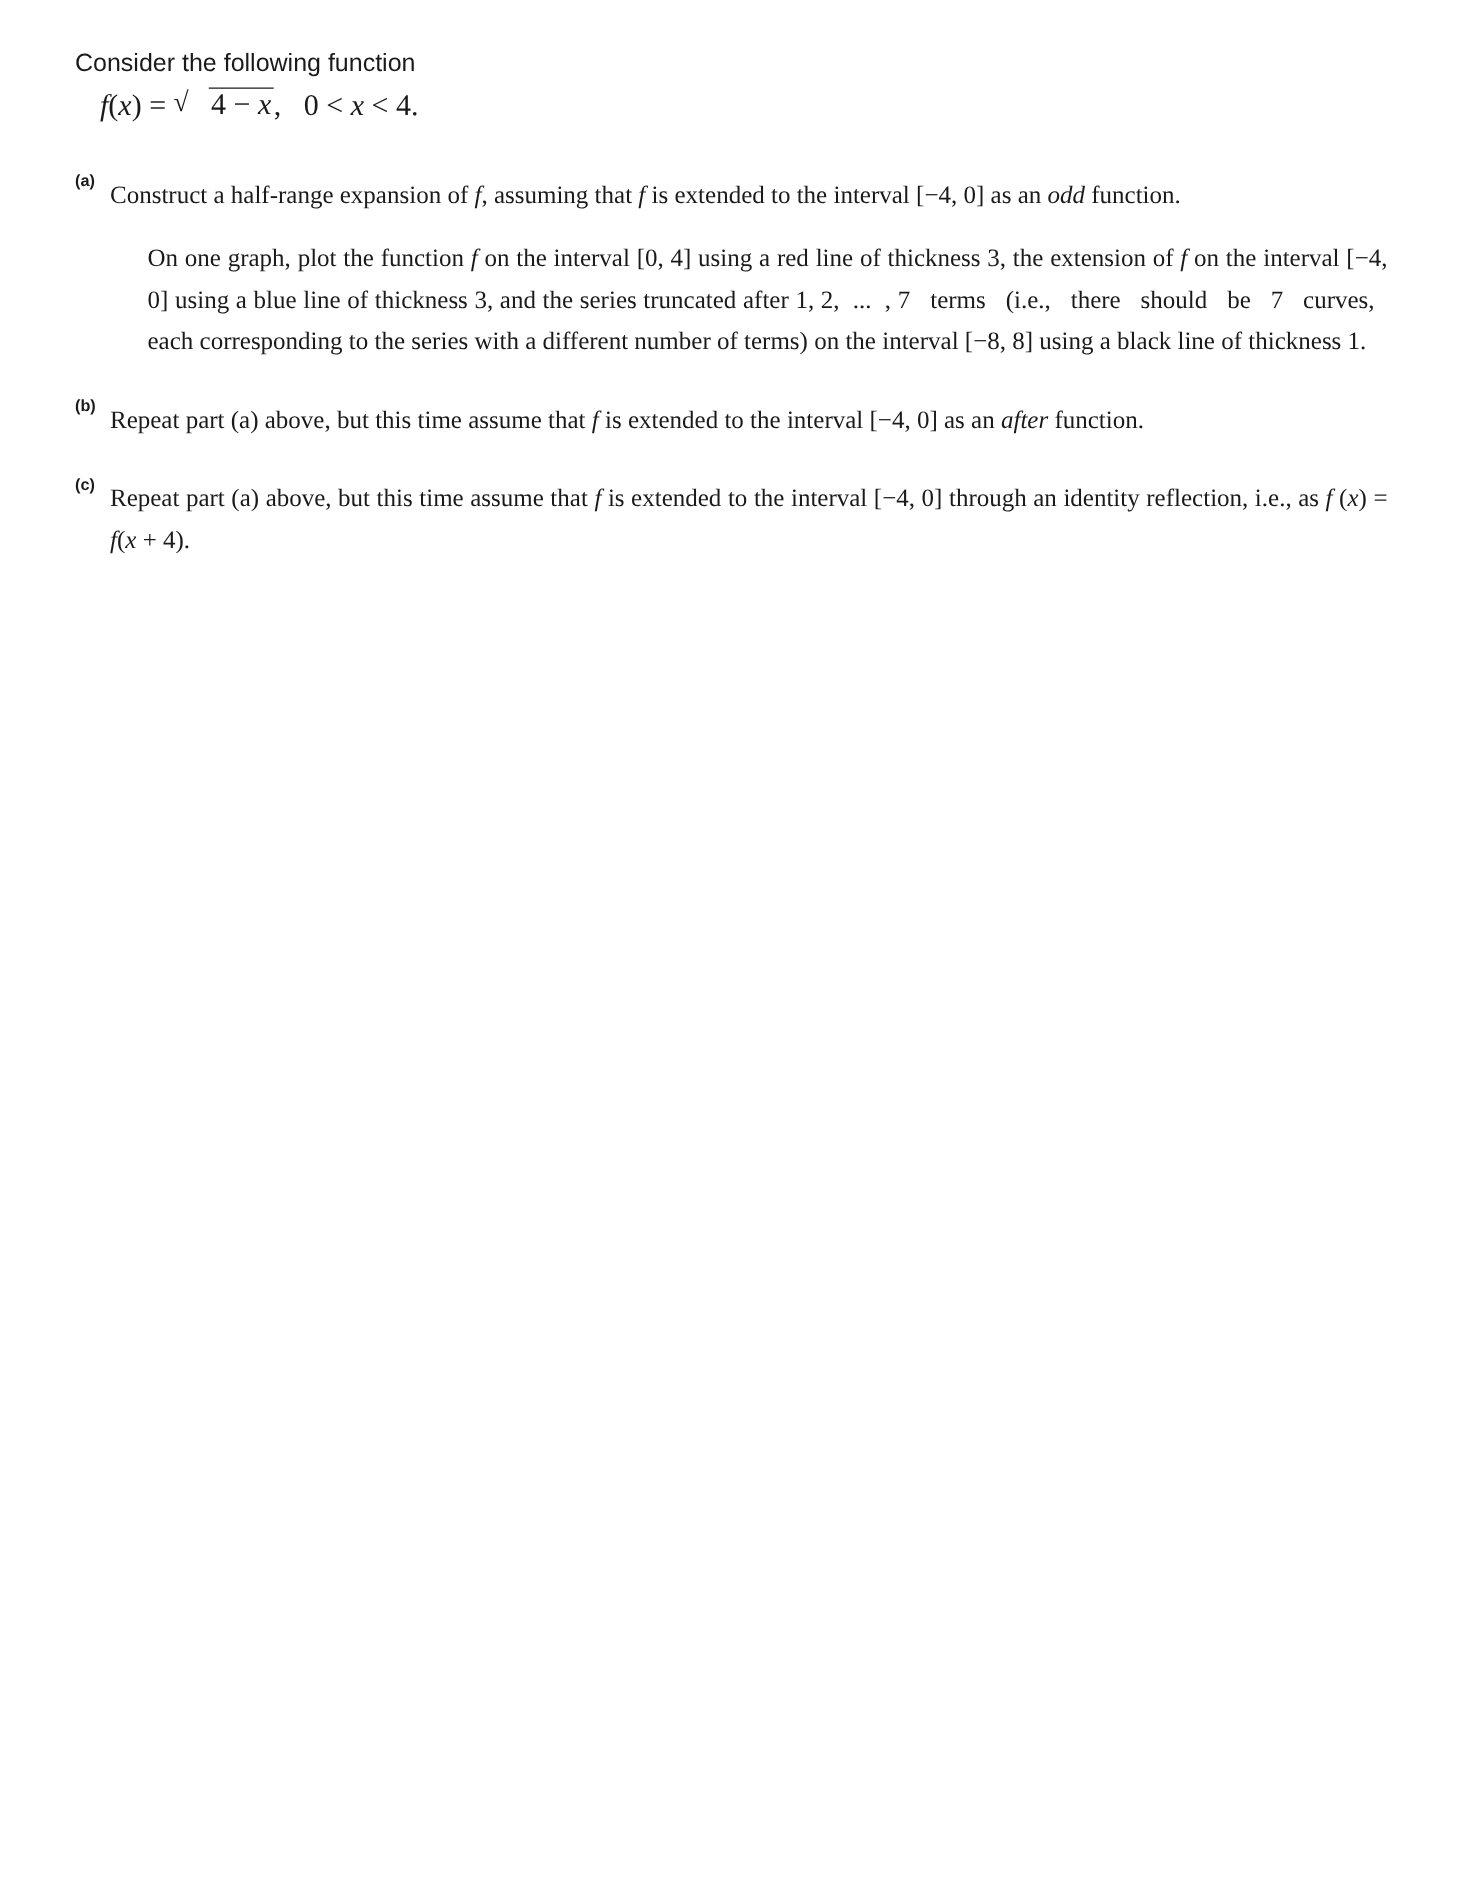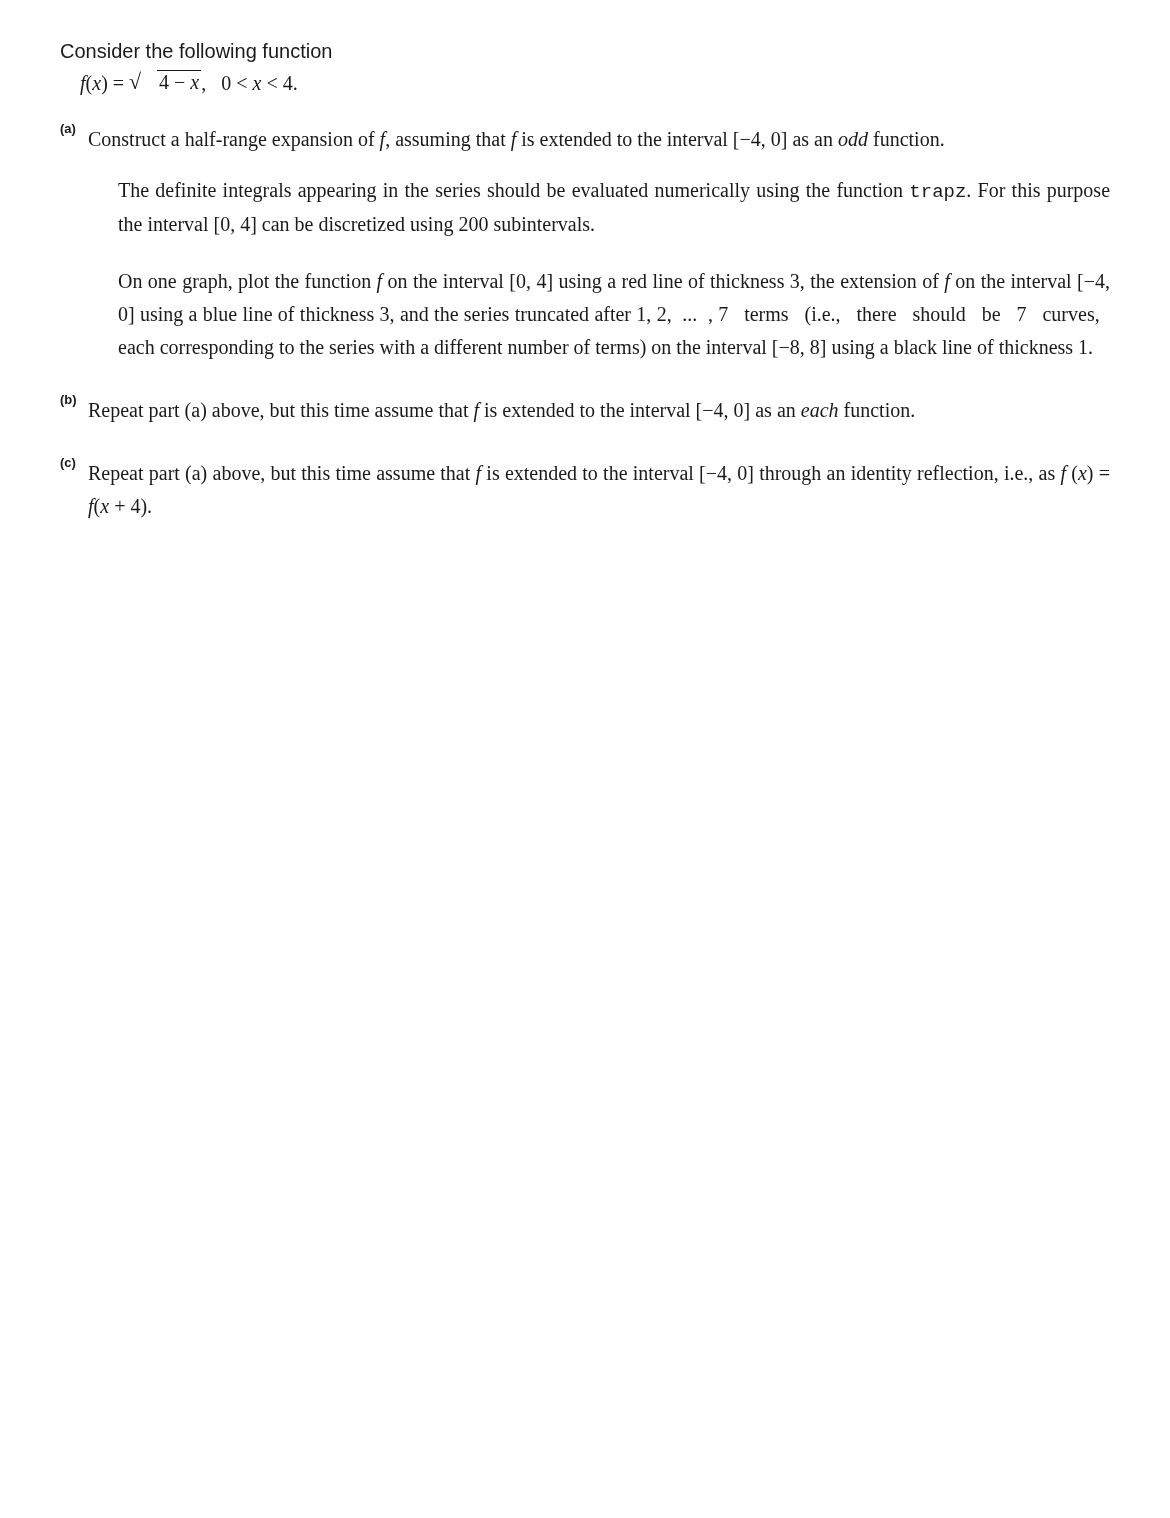--- a/index.html
+++ b/index.html
@@ -18,22 +18,22 @@
       padding: 40px 60px 60px 60px;
     }
 
     .consider-label {
       font-size: 20px;
       margin-bottom: 8px;
       font-family: Arial, sans-serif;
     }
 
     .function-line {
-      font-size: 20px;
-      margin-bottom: 28px;
+      font-size: 24px;
+      margin-bottom: 41px;
       margin-left: 20px;
     }
 
     .sqrt-expr {
       display: inline-block;
       position: relative;
       padding-left: 14px;
     }
 
     .sqrt-expr::before {
@@ -122,45 +122,39 @@
 <div class="part-block">
   <div class="part-header">
     <span class="part-label"><sup class="part-sup">(a)</sup></span>
     <div class="part-text">
       Construct a half-range expansion of <i>f</i>, assuming that <i>f</i> is
       extended to the interval [−4, 0] as an <span class="italic">odd</span> function.
     </div>
   </div>
 
   <div class="sub-block">
-    <div class="sub-para">
-      The definite integrals appearing in the series should be
-      evaluated numerically using the function <span class="monospace">trapz</span>. For this
-      purpose the interval [0, 4] can be discretized using 200
-      subintervals.
-    </div>
 
     <div class="sub-para">
       On one graph, plot the function <i>f</i> on the interval [0, 4] using a
       red line of thickness 3, the extension of <i>f</i> on the interval [−4,
       0] using a blue line of thickness 3, and the series truncated after
       1, 2, &nbsp;...&nbsp; , 7&nbsp;&nbsp; terms&nbsp;&nbsp; (i.e.,&nbsp;&nbsp; there&nbsp;&nbsp; should&nbsp;&nbsp; be&nbsp;&nbsp; 7&nbsp;&nbsp; curves,&nbsp;&nbsp; each
       corresponding to the series with a different number of terms)
       on the interval [−8, 8] using a black line of thickness 1.
     </div>
 
   </div>
 </div>
 
 <div class="part-block">
   <div class="part-header">
     <span class="part-label"><sup class="part-sup">(b)</sup></span>
     <div class="part-text">
       Repeat part (a) above, but this time assume that <i>f</i> is extended
-      to the interval [−4, 0] as an <span class="italic">each</span> function.
+      to the interval [−4, 0] as an <span class="italic">after</span> function.
     </div>
   </div>
 </div>
 
 <div class="part-block">
   <div class="part-header">
     <span class="part-label"><sup class="part-sup">(c)</sup></span>
     <div class="part-text">
       Repeat part (a) above, but this time assume that <i>f</i> is extended
       to the interval [−4, 0] through an identity reflection, i.e., as <i>f</i>

